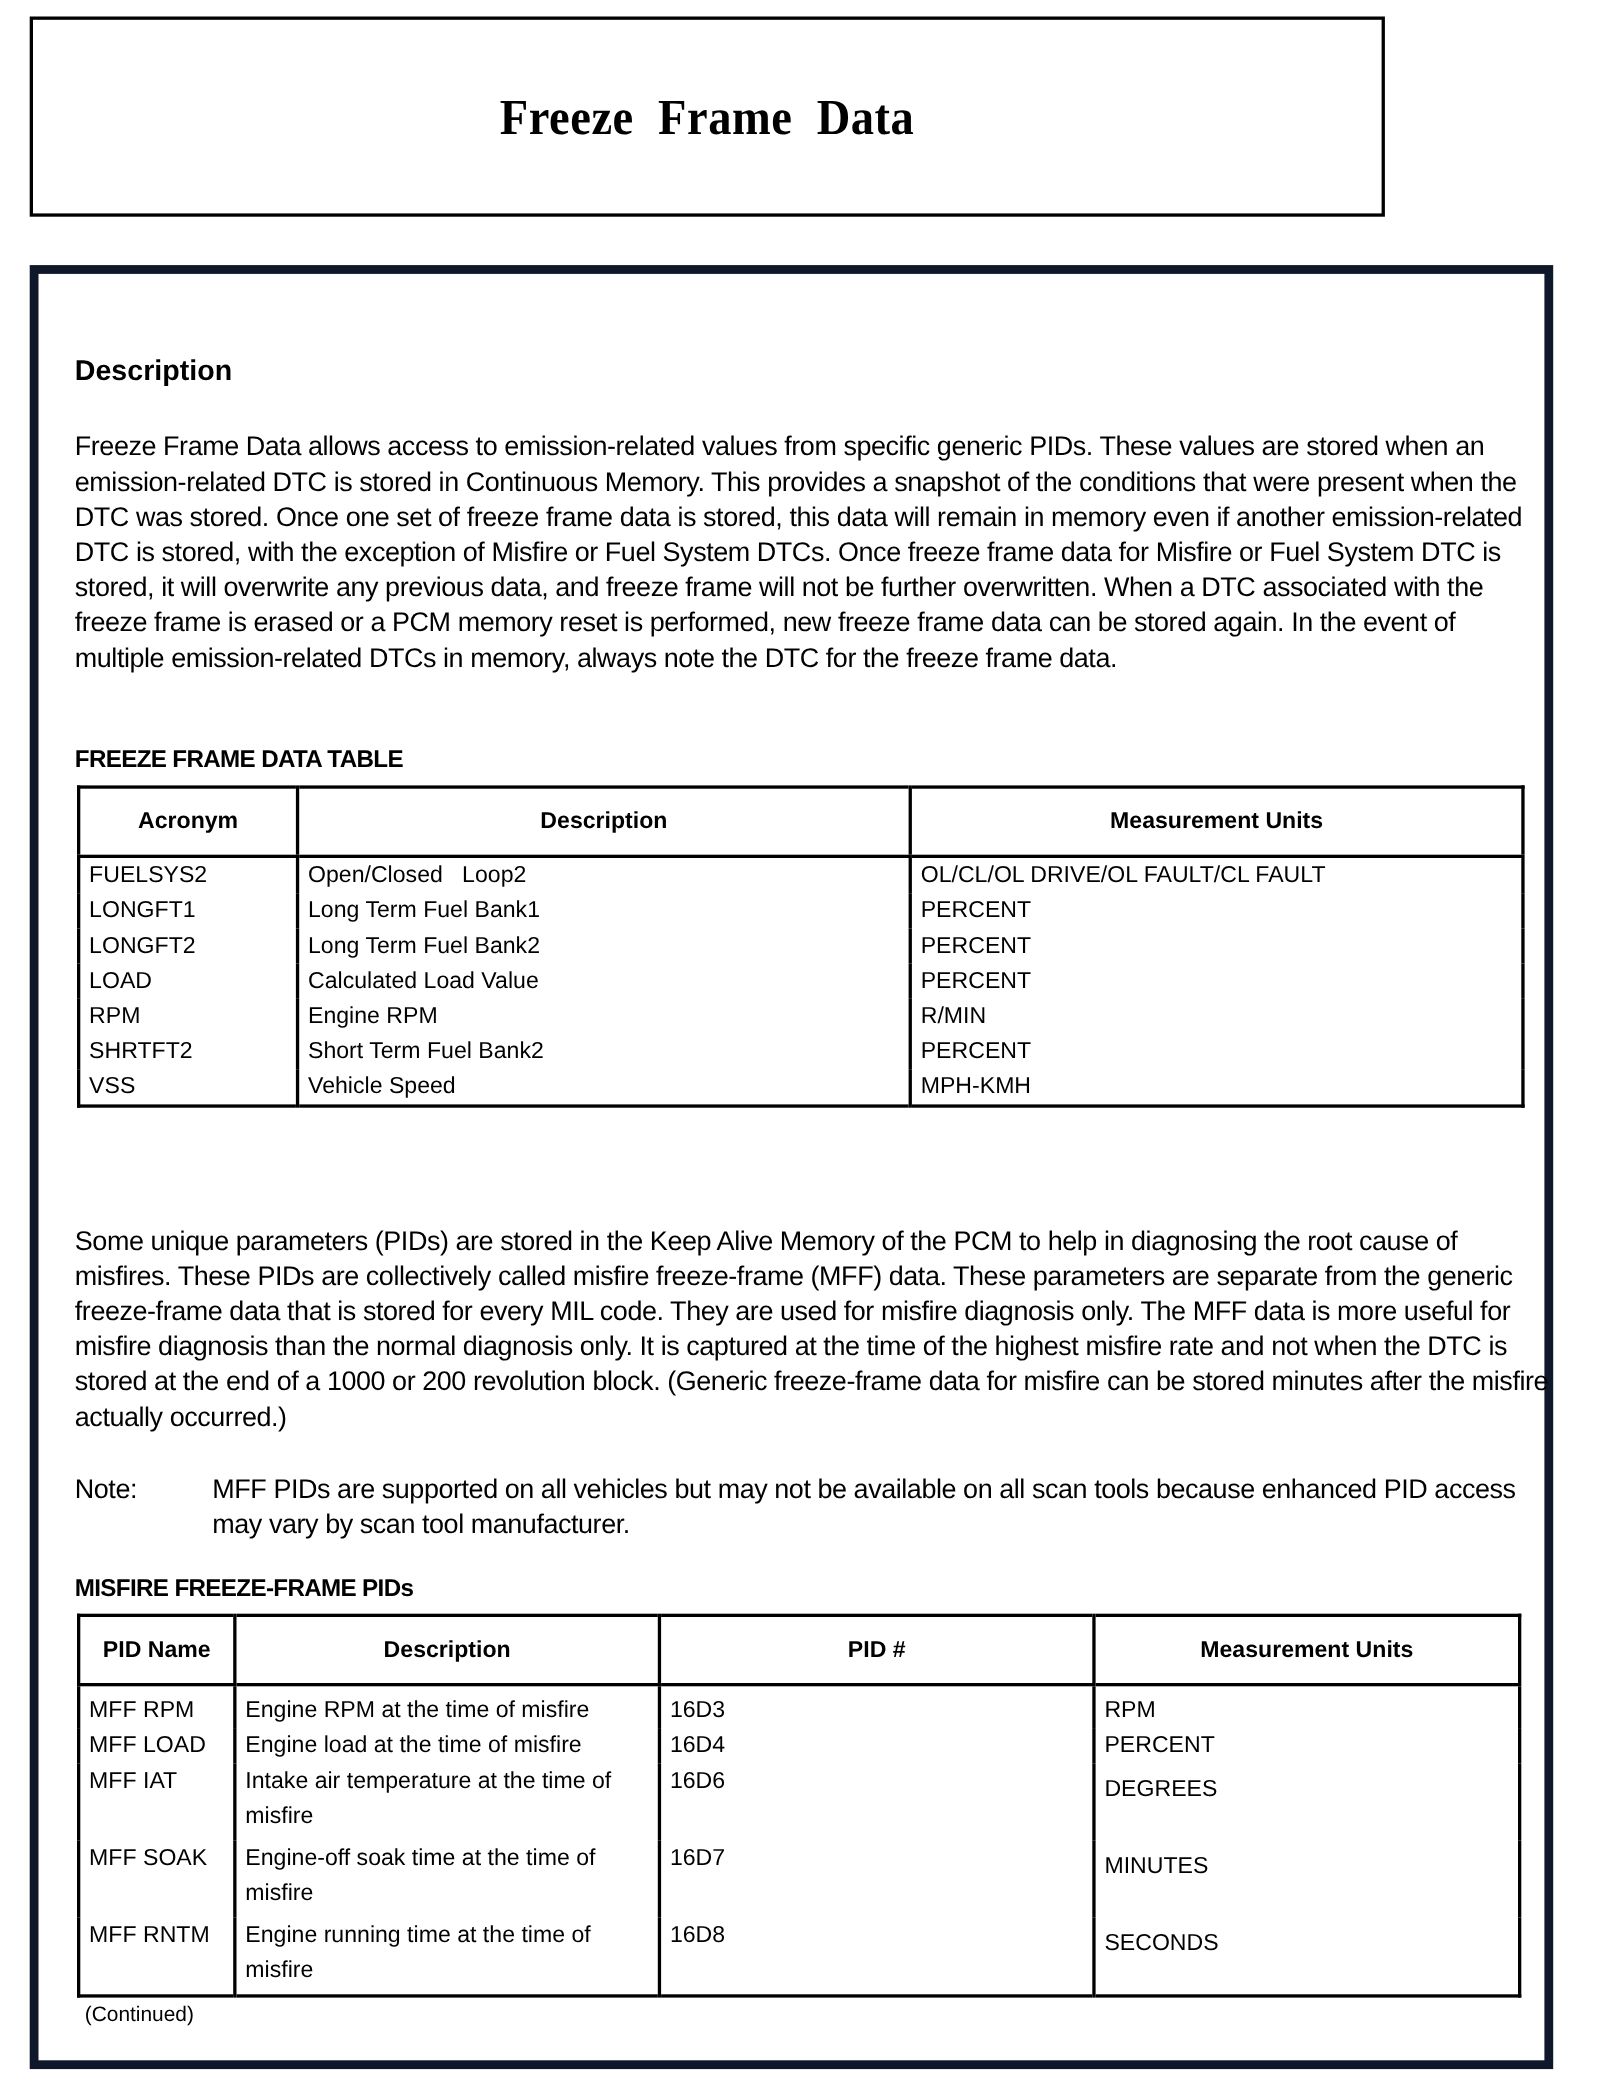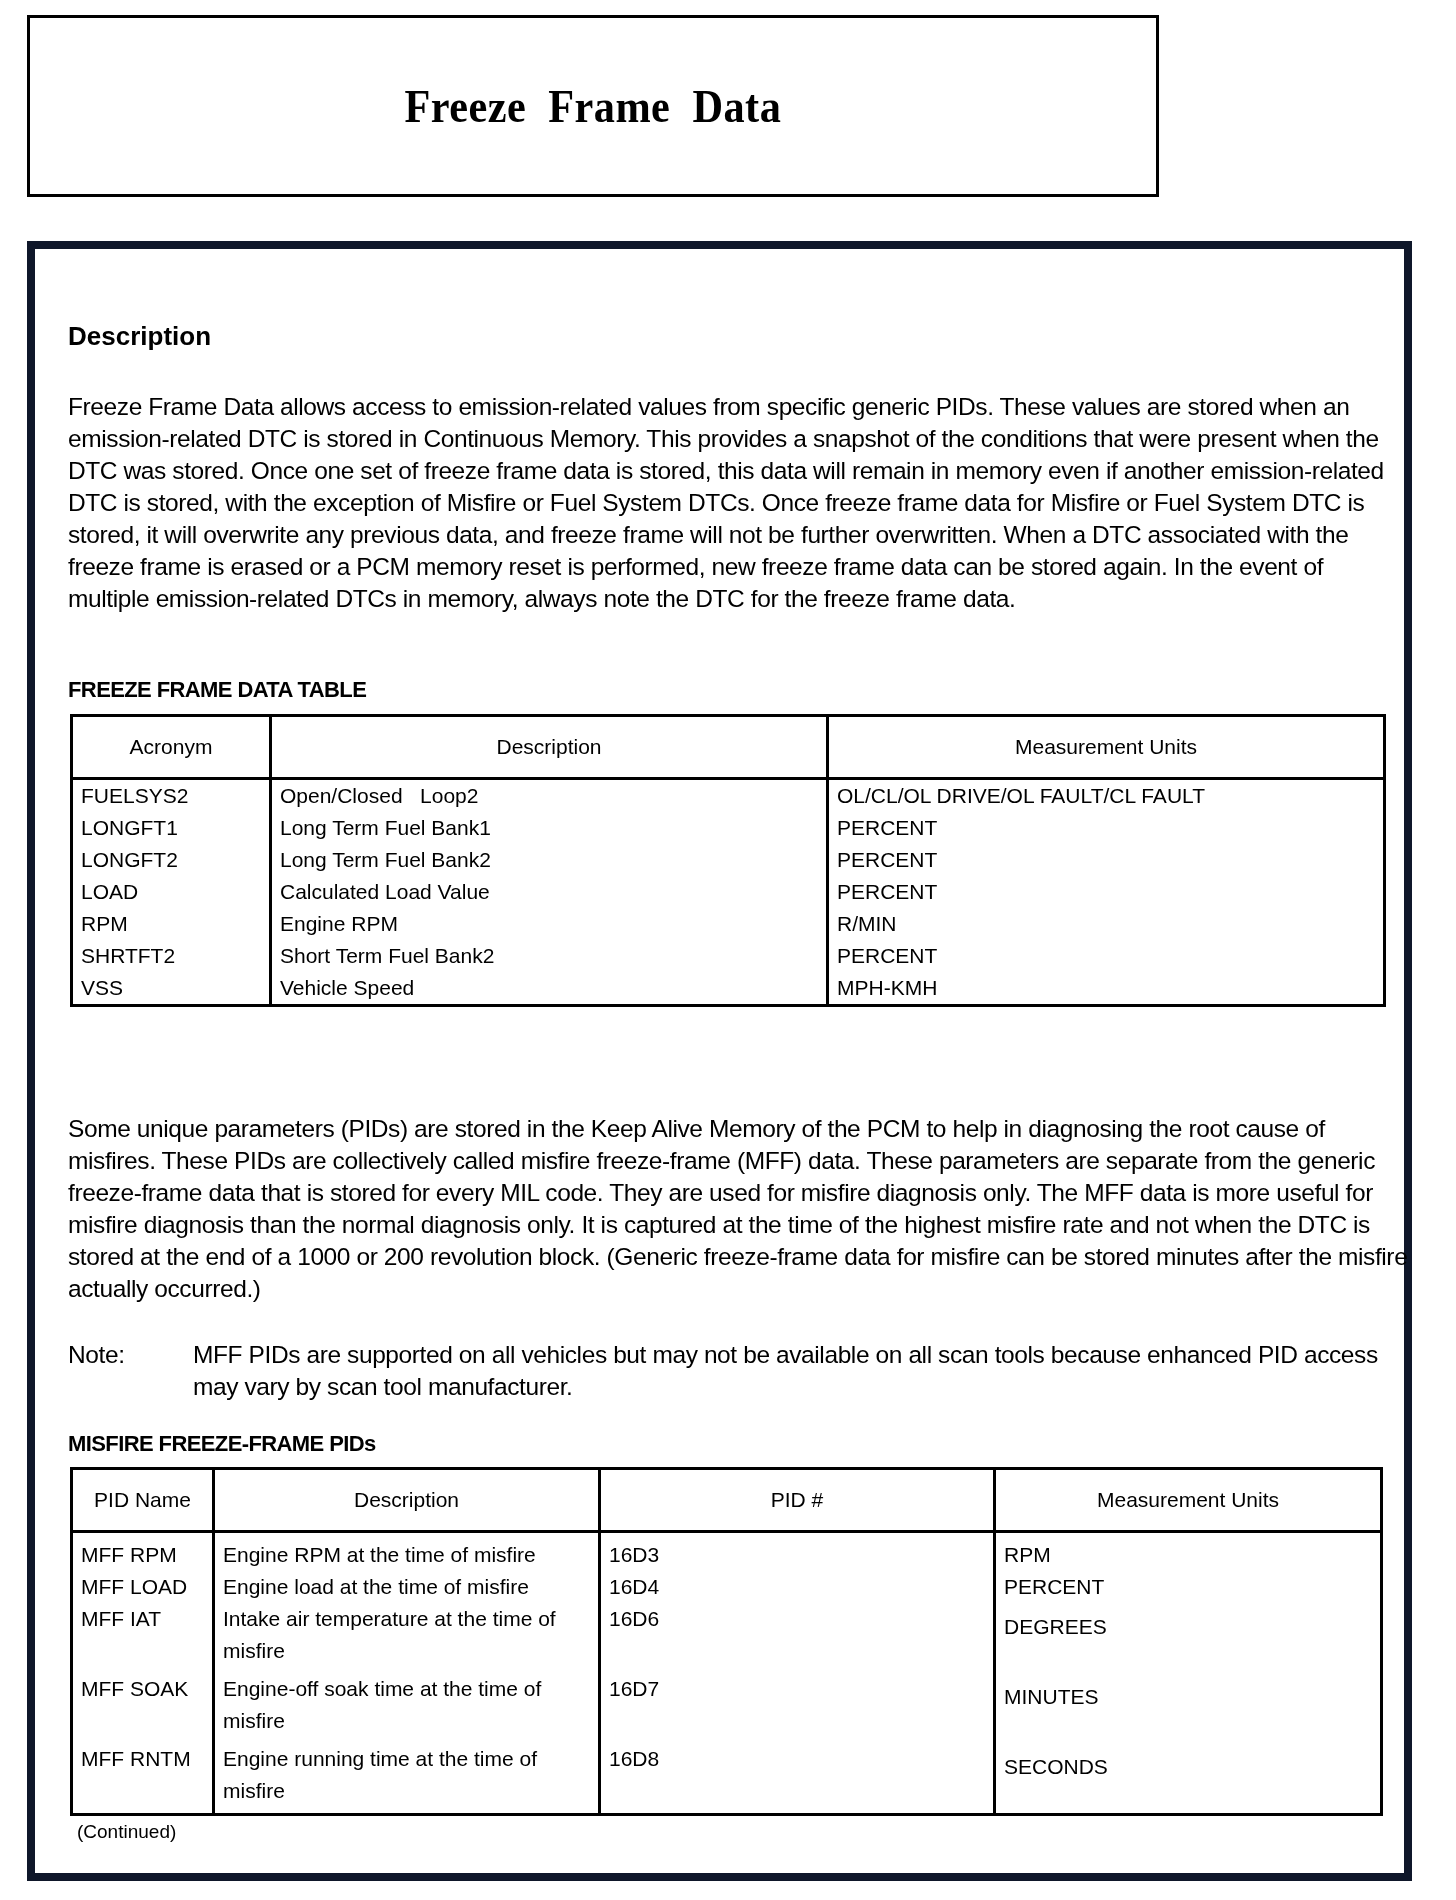--- a/index.html
+++ b/index.html
@@ -1,21 +1,21 @@
 <!DOCTYPE html>
 <html><head>
 <meta charset="utf-8">
 <style>
   html, body { margin: 0; padding: 0; background: #ffffff; }
   body {
     width: 1456px; height: 1900px; position: relative; overflow: hidden;
     color: #000; font-family: "Liberation Sans", sans-serif;
   }
   .title-box {
-    position: absolute; left: 27px; top: 15px; width: 1132px; height: 182px;
+    position: absolute; left: 27px; top: 15px; width: 1232px; height: 182px;
     border: 3px solid #000; box-sizing: border-box;
     display: flex; align-items: center; justify-content: center;
   }
   .title-box h1 {
     margin: 0; font-family: "Liberation Serif", serif; font-weight: bold;
     font-size: 46px; letter-spacing: 0.5px; word-spacing: 12px; transform: scaleX(0.92);
   }
   .main-frame {
     position: absolute; left: 27px; top: 241px; width: 1385px; height: 1640px;
     border: 8px solid #0f172a; box-sizing: border-box;
@@ -28,21 +28,21 @@
     font-size: 24.5px; line-height: 32px; letter-spacing: -0.4px;
   }
   .caps-heading {
     position: absolute; left: 33px; margin: 0; font-weight: bold; font-size: 22px; letter-spacing: -0.6px;
   }
   table.grid {
     position: absolute; border-collapse: collapse; border: 3px solid #000;
     font-size: 21px; table-layout: fixed;
   }
   table.grid th {
-    font-weight: normal; font-size: 21px; text-align: center; padding: 18px 6px;
+    font-weight: bold; font-size: 21px; text-align: center; padding: 18px 6px;
     border-bottom: 3px solid #000; border-left: 3px solid #000;
   }
   table.grid th:first-child, table.grid td:first-child { border-left: none; }
   table.grid td {
     vertical-align: top; padding: 0 8px; border-left: 3px solid #000; line-height: 32px;
   }
   .t1 td { line-height: 31.8px; }
   .t1 tr.first td { padding-top: 5px; }
   .t2 td { line-height: 26px; font-size: 21px; }
   .t2 tr.row td { padding-bottom: 6px; }

